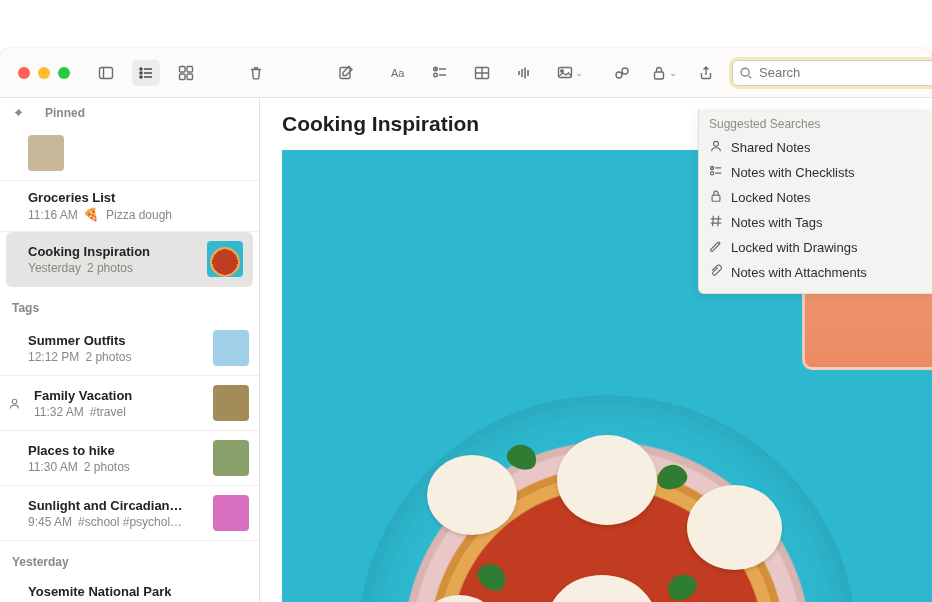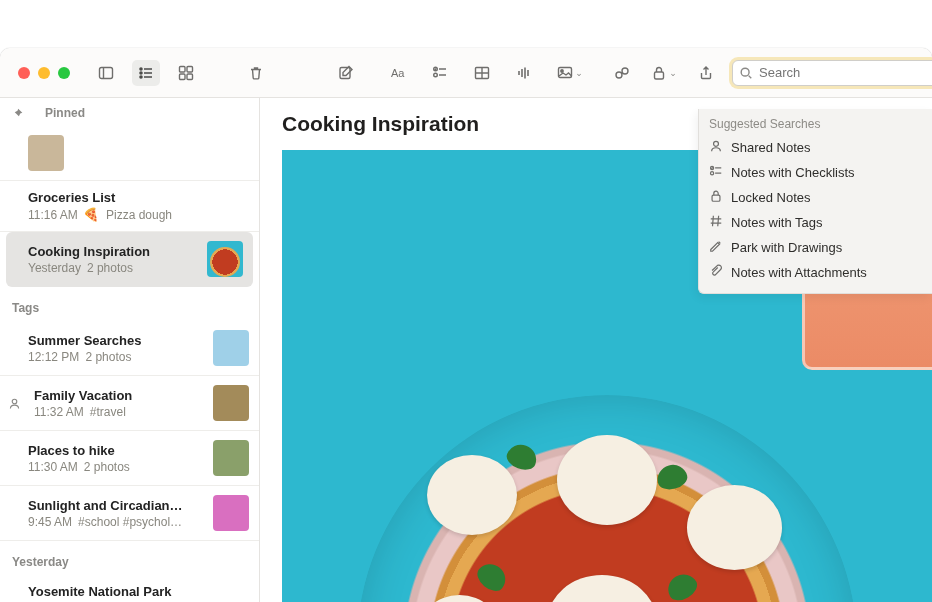--- a/index.html
+++ b/index.html
@@ -373,21 +373,21 @@
             </div>
           </div>
         </div>
 
       <div class="section-hdr plain">
         <span>Tags</span>
       </div>
       <div id="today-list">
           <div class="note-item">
             <div class="note-txt">
-              <div class="note-title">Summer Searches</div>
+              <div class="note-title">Summer Outfits</div>
               <div class="note-meta">
                 <span>12:12 PM</span>
                 <span>2 photos</span>
               </div>
             </div>
             <div class="note-thumb" style="background:#9fd0e8"></div>
           </div>
           <div class="note-item">
             <span class="lead-icon">
               <svg width="13" height="13" viewBox="0 0 16 16" fill="none" stroke="#8a8986" stroke-width="1.4">
@@ -498,21 +498,21 @@
                   <line x1="2" y1="5.5" x2="14" y2="5.5"></line>
                   <line x1="2" y1="10.5" x2="14" y2="10.5"></line>
                 </svg></span>
               <span>Notes with Tags</span>
             </div>
             <div class="sug-item">
               <span><svg width="14" height="14" viewBox="0 0 16 16" fill="none" stroke="currentColor" stroke-width="1.4">
                   <path d="M2 12l8-8 2 2-8 8H2v-2z"></path>
                   <path d="M11 3l2 2"></path>
                 </svg></span>
-              <span>Park with Drawings</span>
+              <span>Locked with Drawings</span>
             </div>
             <div class="sug-item">
               <span><svg width="14" height="14" viewBox="0 0 16 16" fill="none" stroke="currentColor" stroke-width="1.4">
                   <path d="M10 4l-5 5a2 2 0 102.8 2.8l5.2-5.2a3 3 0 10-4.2-4.2L3.5 7.5"></path>
                 </svg></span>
               <span>Notes with Attachments</span>
             </div>
           </div>
       </div>
     </div>

